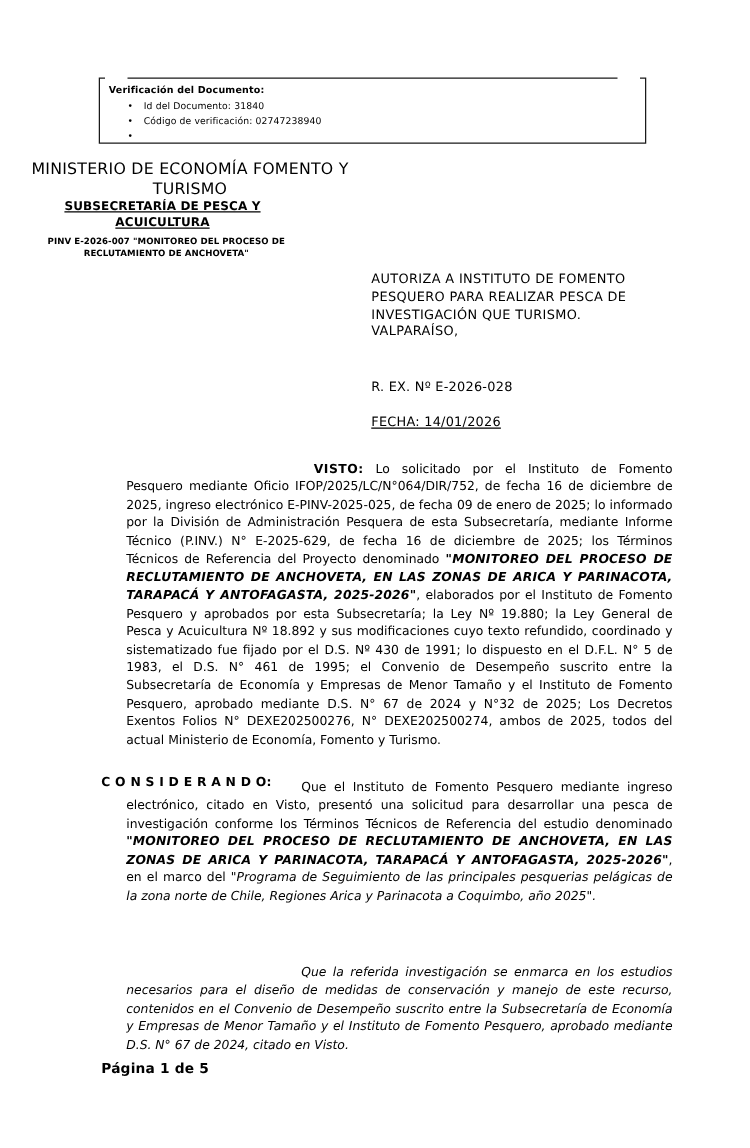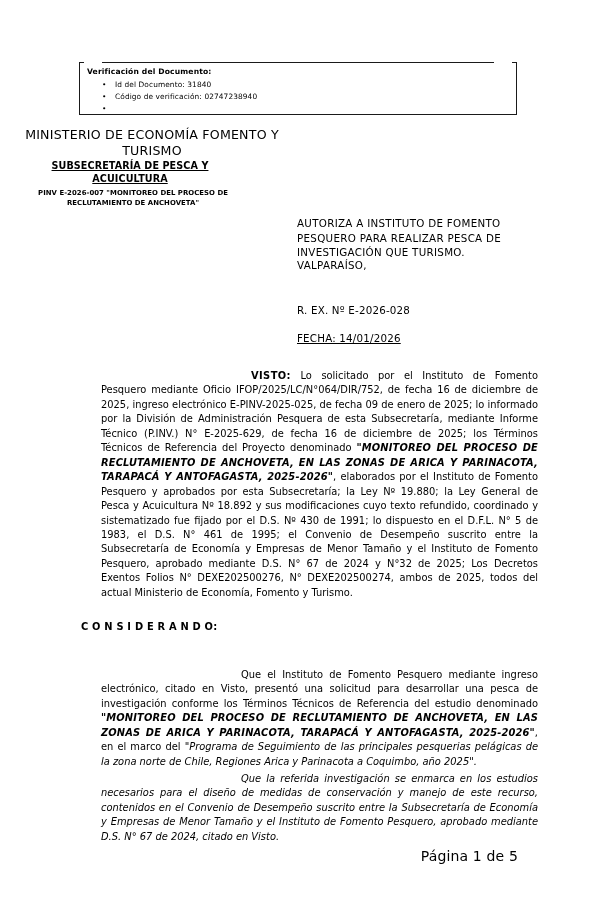--- a/index.html
+++ b/index.html
@@ -161,37 +161,36 @@
   #consid-head {
     position: absolute;
     left: 81px;
     width: 437px;
     top: 621px;
     text-align: left;
     font-size: 9.9px;
     font-weight: bold;
     letter-spacing: 0.2px;
   }
-  #consid-p1 { top: 668px; }
+  #consid-p1 { top: 624px; }
   #consid-p2 { top: 772px; font-style: italic; }
 
   .lead { display: inline-block; width: 140px; }
   .lead-wide { display: inline-block; width: 150px; }
   b.kw { font-weight: bold; letter-spacing: 0.4px; }
   i.bi { font-weight: bold; font-style: italic; letter-spacing: 0.15px; }
   i.ital { font-style: italic; }
 
   .footer {
     position: absolute;
     left: 81px;
     width: 437px;
     top: 848px;
-    text-align: right;
-    font-size: 14px;
-    font-weight: normal;
+    font-size: 11px;
+    font-weight: bold;
     letter-spacing: 0.15px;
   }
 </style>
 </head>
 <body>
 
 <div class="verif-box">
   <div class="verif-title">Verificación del Documento:</div>
   <ul class="verif-list">
     <li>

